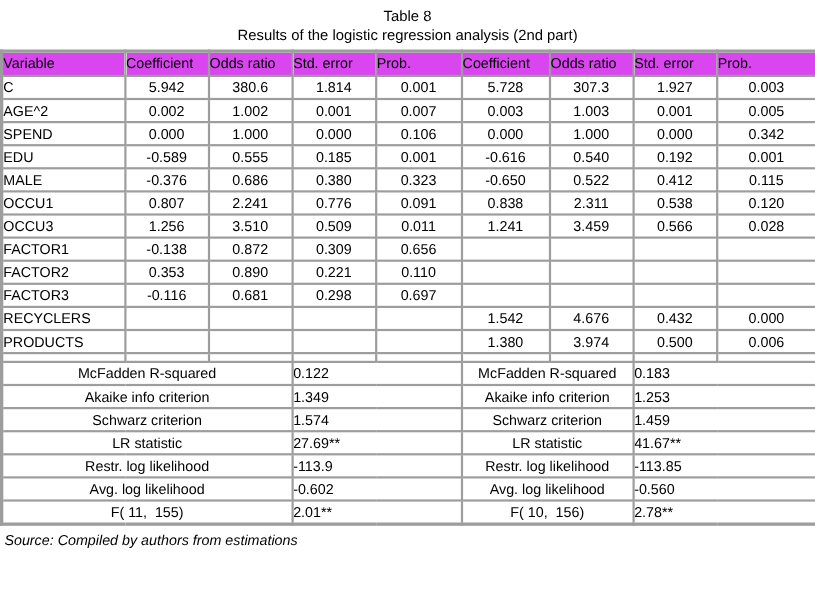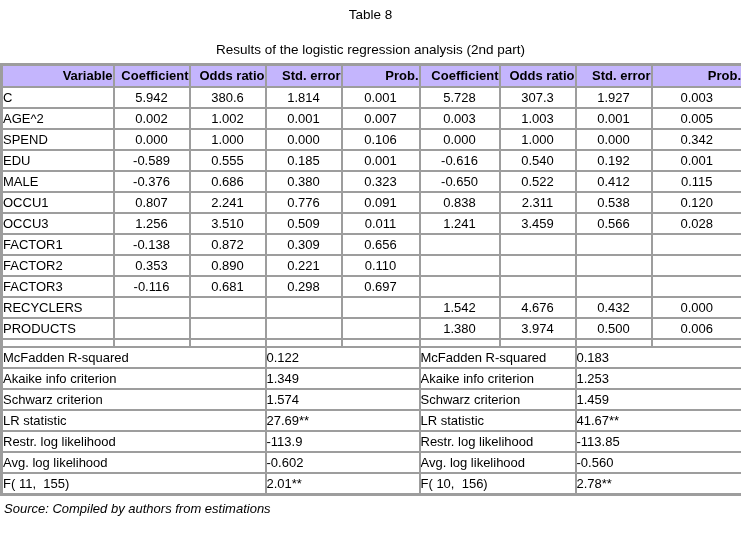--- a/index.html
+++ b/index.html
@@ -19,62 +19,62 @@
   .title {
     text-align: center;
     font-weight: normal;
     font-size: 13.5px;
     margin-top: 7px;
     line-height: 16px;
   }
   .subtitle {
     text-align: center;
     font-size: 13.5px;
-    margin-top: 18px;
+    margin-top: 0;
     line-height: 17px;
   }
   table.results {
     border-collapse: collapse;
     table-layout: fixed;
     width: 741px;
     margin-top: 5px;
     border: 3px solid #9d9d9d;
   }
   table.results th, table.results td {
     border: 2px solid #9d9d9d;
     font-size: 13px;
     padding: 0;
     overflow: hidden;
     white-space: pre;
   }
   table.results th {
-    background: #c4b5fd;
-    font-weight: bold;
-    text-align: right;
+    background: #d946ef;
+    font-weight: normal;
+    text-align: left;
     height: 20px;
     line-height: 20px;
   }
   table.results td {
     height: 19px;
     line-height: 19px;
     background: #ffffff;
   }
   td.var-cell {
     text-align: left;
     padding-left: 5px;
   }
   td.num-cell {
     text-align: center;
   }
   tr.sep-row td {
     height: 6px;
     line-height: 6px;
   }
   td.sum-label {
-    text-align: left;
+    text-align: center;
     padding-left: 5px;
   }
   td.sum-value {
     text-align: left;
   }
   .source-note {
     font-style: italic;
     font-size: 13px;
     margin-top: 5px;
     margin-left: 4px;

